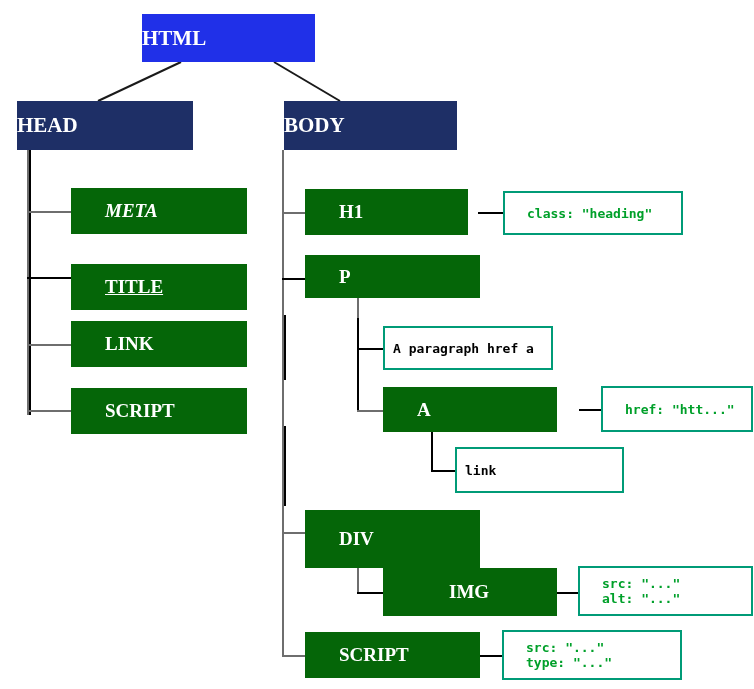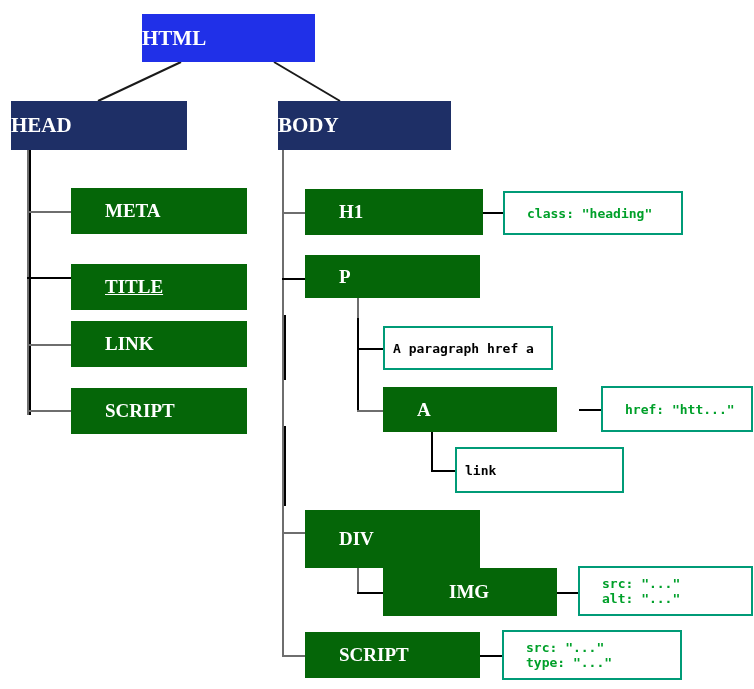--- a/index.html
+++ b/index.html
@@ -31,20 +31,21 @@
     display: block;
     width: 100%;
   }
   .node.root {
     background: #2030e8;
     font-size: 21px;
   }
   .node.section {
     background: #1e2f66;
     font-size: 21px;
+    margin-left: 6px;
   }
   .node.element {
     background: #056608;
     font-size: 19px;
   }
   
   .node.element .node-label {
     text-align: left;
     padding-left: 34px;
   }
@@ -140,34 +141,34 @@
   </div>
 
   <div class="node section" style="left:11px; top:101px; width:176px; height:49px;">
     <span class="node-label">HEAD</span>
   </div>
 
   <div class="node section" style="left:278px; top:101px; width:173px; height:49px;">
     <span class="node-label">BODY</span>
   </div>
 
-  <div class="node element" style="left:71px; top:188px; width:176px; height:46px;">
+  <div class="node element" style="left:71px; top:188px; width:176px; height:46px;font-style:italic;">
     <span class="node-label">META</span>
   </div>
   <div class="node element" style="left:71px; top:264px; width:176px; height:46px;text-decoration:underline;">
     <span class="node-label">TITLE</span>
   </div>
   <div class="node element" style="left:71px; top:321px; width:176px; height:46px;">
     <span class="node-label">LINK</span>
   </div>
   <div class="node element" style="left:71px; top:388px; width:176px; height:46px;">
     <span class="node-label">SCRIPT</span>
   </div>
 
-  <div class="node element" style="left:305px; top:189px; width:178px; height:46px;">
+  <div class="node element" style="left:305px; top:189px; width:163px; height:46px;">
     <span class="node-label">H1</span>
   </div>
   <div class="node element" style="left:305px; top:255px; width:175px; height:43px;">
     <span class="node-label">P</span>
   </div>
   <div class="node element" style="left:383px; top:387px; width:174px; height:45px;">
     <span class="node-label">A</span>
   </div>
   <div class="node element" style="left:305px; top:510px; width:175px; height:58px;">
     <span class="node-label">DIV</span>

